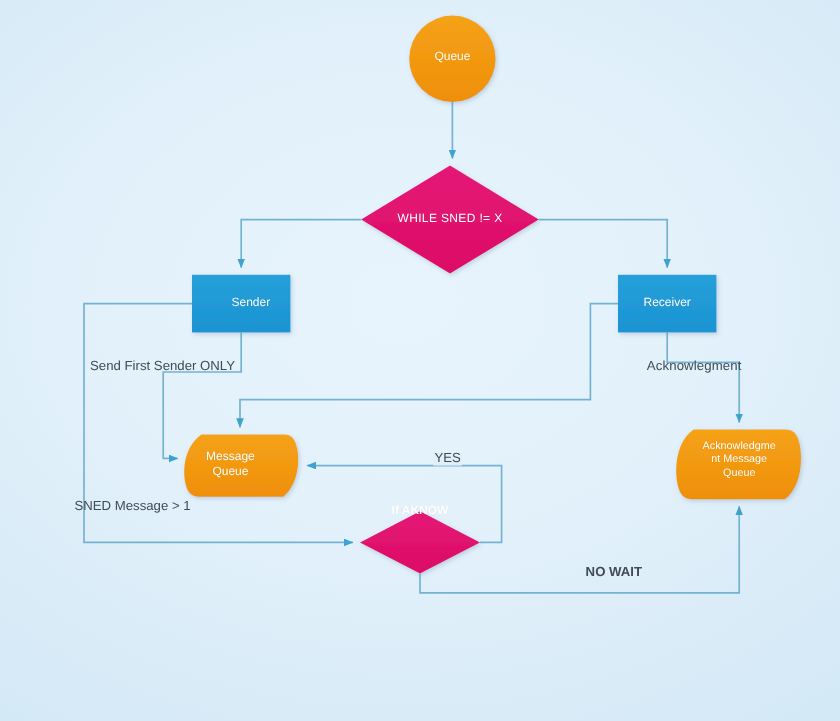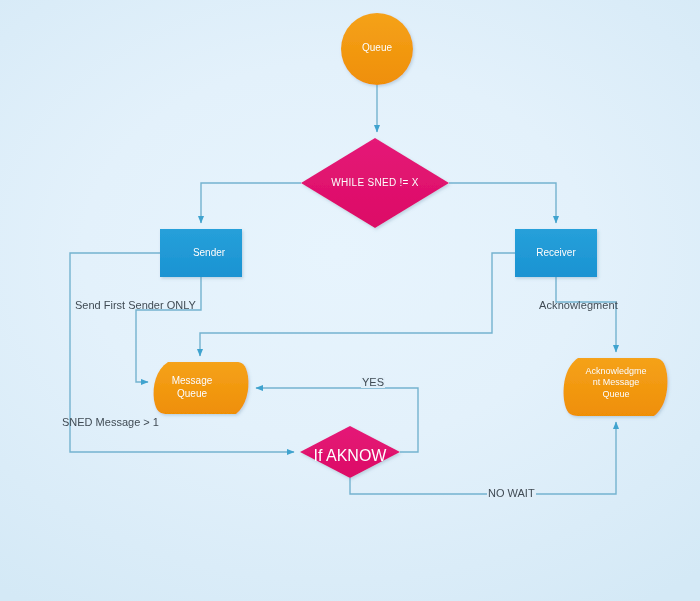--- a/index.html
+++ b/index.html
@@ -129,25 +129,25 @@
 
   <div class="node-label" style="left:515px; top:247px; width:82px; font-size:10px;">Receiver</div>
 
   <div class="node-label" style="left:154px; top:375px; width:76px; font-size:10px; white-space:pre-line;">Message
 Queue</div>
 
   <div class="node-label" style="left:566px; top:366px; width:100px; font-size:9px; white-space:pre-line;">Acknowledgme
 nt Message
 Queue</div>
 
-  <div class="node-label" style="left:300px; top:446px; width:100px; font-size:16px;">If AKNOW</div>
+  <div class="node-label" style="left:300px; top:420px; width:100px; font-size:10px;font-weight:bold;">If AKNOW</div>
 
   <div class="edge-label edge-label-bg" style="left:74px; top:300px;">Send First Sender ONLY</div>
 
   <div class="edge-label edge-label-bg" style="left:538px; top:300px; letter-spacing:0.1px;">Acknowlegment</div>
 
   <div class="edge-label edge-label-bg" style="left:39px; top:417px;margin-left:22px;">SNED Message &gt; 1</div>
 
   <div class="edge-label edge-label-bg" style="left:361px; top:377px; background:#e0eff9;">YES</div>
 
-  <div class="edge-label edge-label-bg" style="left:487px; top:488px; background:#dfeef9;">NO WAIT</div>
+  <div class="edge-label edge-label-bg" style="left:487px; top:472px; background:#dfeef9;font-weight:bold;">NO WAIT</div>
 
 </div>
 
 </body></html>

